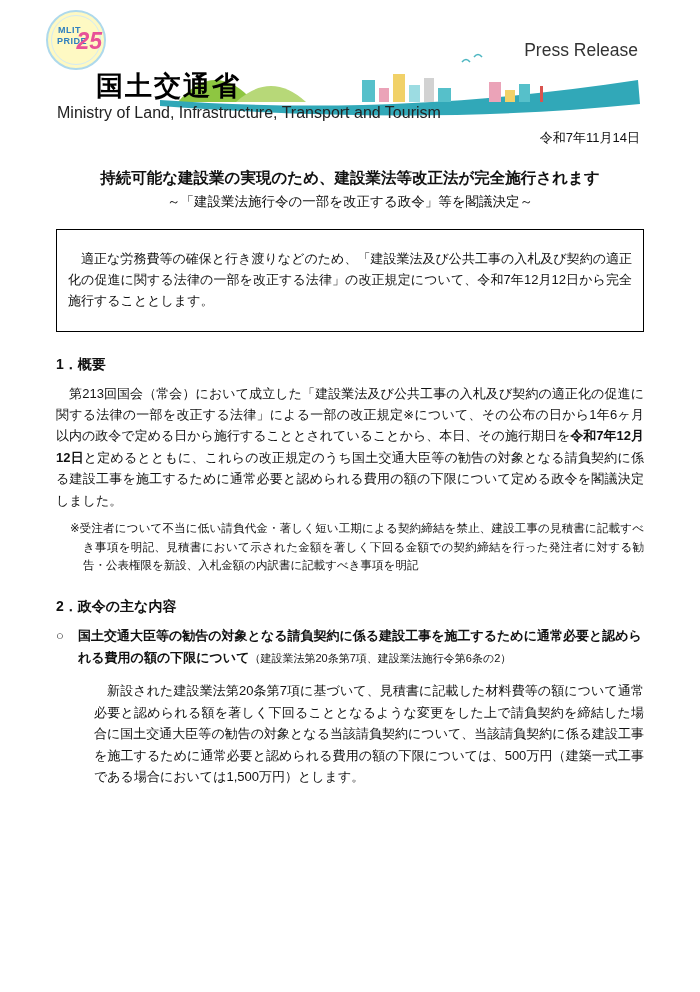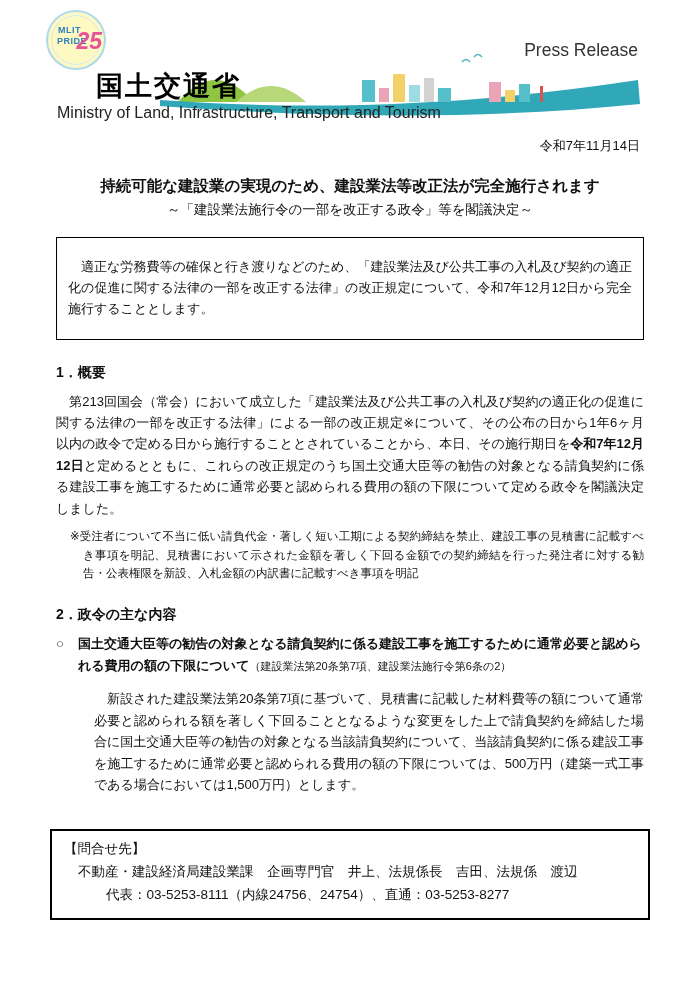--- a/index.html
+++ b/index.html
@@ -13,21 +13,21 @@
                  border:2px solid #aed9ec; border-radius:50%; box-sizing:border-box; background:#fef9c3; z-index:2; }
   .logo-circle::before { content:""; position:absolute; inset:3px; border:1px solid #d3ebf5; border-radius:50%; }
   .logo-mlit  { position:absolute; top:13px; left:10px; font-size:9px; font-weight:bold; color:#2e7fbf; letter-spacing:.5px; }
   .logo-pride { position:absolute; top:24px; left:9px;  font-size:9px; font-weight:bold; color:#2e7fbf; letter-spacing:.5px; }
   .logo-25    { position:absolute; top:16px; right:2px; font-size:23px; font-weight:bold; font-style:italic; color:#e85298;text-align:right; }
   .ministry-ja { position:absolute; left:56px; top:68px; font-size:27px; font-weight:bold; letter-spacing:2px; color:#000000; z-index:2;margin-left:40px; }
   .ministry-en { position:absolute; left:57px; top:104px; font-size:16px; color:#222; z-index:2;text-align:right; }
   .press-release { position:absolute; right:62px; top:40px; font-size:17.5px; color:#333; z-index:2; }
 
   
-  .meta { text-align:right; padding-right:60px; font-size:13px; line-height:1.55; margin-top:14px; }
+  .meta { text-align:right; padding-right:60px; font-size:13px; line-height:1.55; margin-top:6px; }
 
   
   .title { text-align:center; font-size:15.5px; font-weight:bold; margin:20px 36px 4px; }
   .subtitle { text-align:center; font-size:13.5px; margin:0 0 18px; }
 
   
   .summary-box { margin:0 56px; border:1.5px solid #000; padding:19px 11px; }
   .summary-box p { margin:0; font-size:13px; line-height:1.6; text-align:justify; }
 
   
@@ -107,19 +107,14 @@
 
   <section class="content">
     <h2 class="sec-heading underlined">2．政令の主な内容</h2>
     <p class="item-heading">
       <span class="marker">○</span>
       <span class="item-text"><span class="bold">国土交通大臣等の勧告の対象となる請負契約に係る建設工事を施工するために通常必要と認められる費用の額の下限について</span><span class="small-note">（建設業法第20条第7項、建設業法施行令第6条の2）</span></span>
     </p>
     <p class="body indented">　新設された建設業法第20条第7項に基づいて、見積書に記載した材料費等の額について通常必要と認められる額を著しく下回ることとなるような変更をした上で請負契約を締結した場合に国土交通大臣等の勧告の対象となる当該請負契約について、当該請負契約に係る建設工事を施工するために通常必要と認められる費用の額の下限については、500万円（建築一式工事である場合においては1,500万円）とします。</p>
   </section>
 
-  <div class="contact-box">
-    <div class="contact-heading">【問合せ先】</div>
-    <div class="contact-line1">不動産・建設経済局建設業課　企画専門官　井上、法規係長　吉田、法規係　渡辺</div>
-    <div class="contact-line2">代表：03-5253-8111（内線24756、24754）、直通：03-5253-8277</div>
-  </div>
 
 </div>
 
 </body></html>

